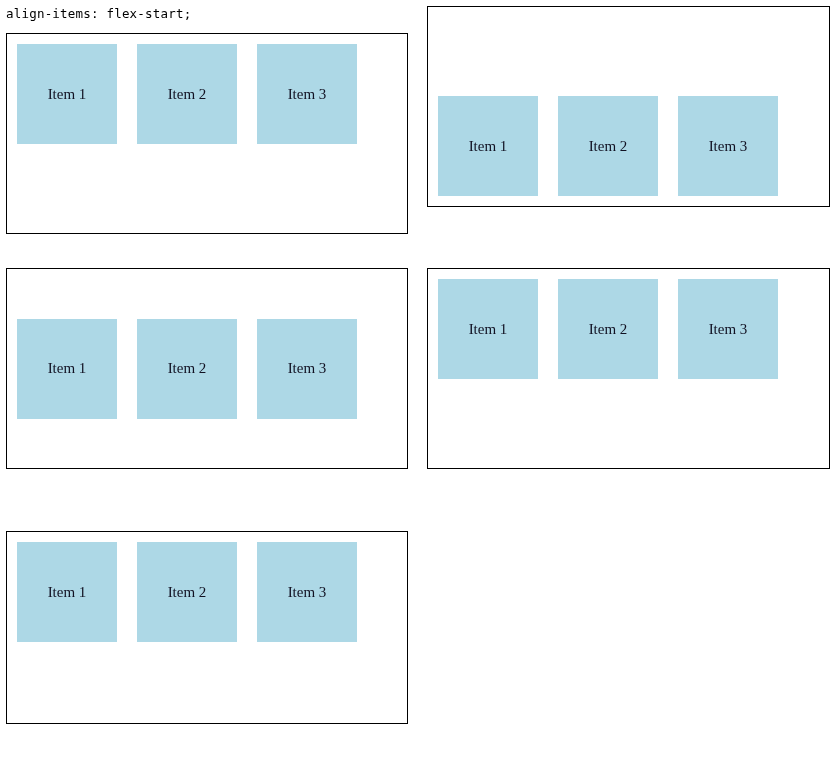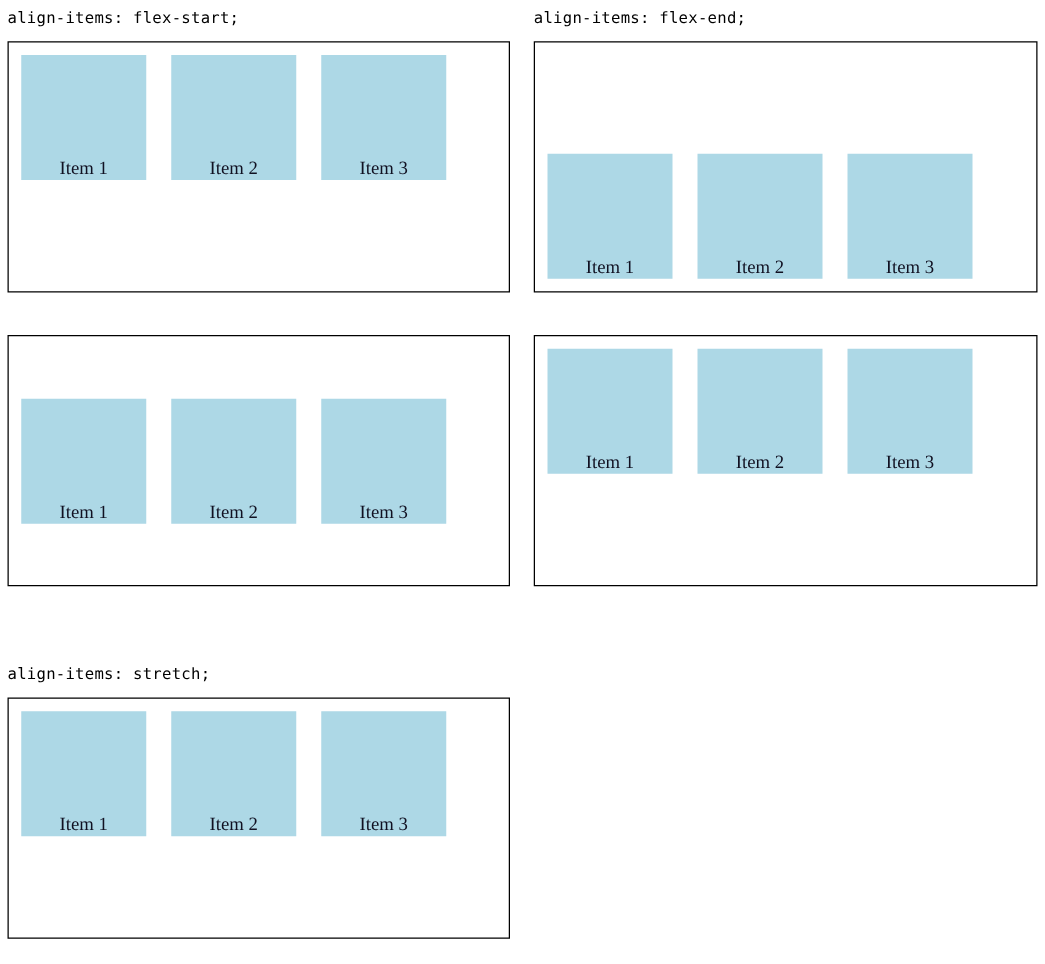--- a/index.html
+++ b/index.html
@@ -81,21 +81,21 @@
   .ai-baseline   { align-items: baseline; }
   .ai-stretch    { align-items: flex-start; }
 
   .flex-item {
     box-sizing: border-box;
     width: 100px;
     height: 100px;
     margin-right: 20px;
     background: #ADD8E6;
     display: flex;
-    align-items: flex-end;
+    align-items: center;
     justify-content: center;
     font-family: "Liberation Serif", "DejaVu Serif", serif;
     font-size: 15px;
     color: #111122;
     flex: 0 0 auto;
   }
 
   .flex-item:last-child {
     margin-right: 0;
   }
@@ -115,21 +115,20 @@
         <div class="flex-item">
           <span>Item 2</span>
         </div>
         <div class="flex-item">
           <span>Item 3</span>
         </div>
       </div>
     </div>
 
     <div class="panel right row1">
-      <div class="panel-title">align-items: flex-end;</div>
       <div class="flex-container ai-flex-end">
         <div class="flex-item">
           <span>Item 1</span>
         </div>
         <div class="flex-item">
           <span>Item 2</span>
         </div>
         <div class="flex-item">
           <span>Item 3</span>
         </div>
@@ -158,21 +157,20 @@
         <div class="flex-item">
           <span>Item 2</span>
         </div>
         <div class="flex-item">
           <span>Item 3</span>
         </div>
       </div>
     </div>
 
     <div class="panel left row3">
-      <div class="panel-title">align-items: stretch;</div>
       <div class="flex-container ai-stretch">
         <div class="flex-item">
           <span>Item 1</span>
         </div>
         <div class="flex-item">
           <span>Item 2</span>
         </div>
         <div class="flex-item">
           <span>Item 3</span>
         </div>

